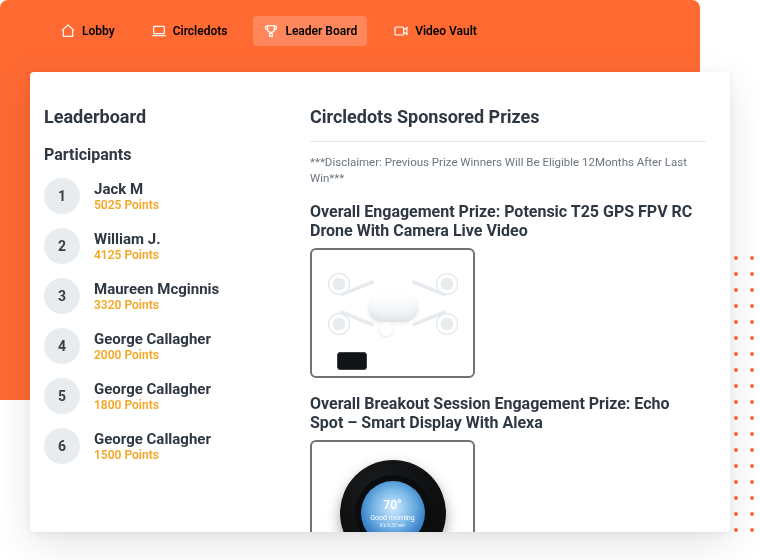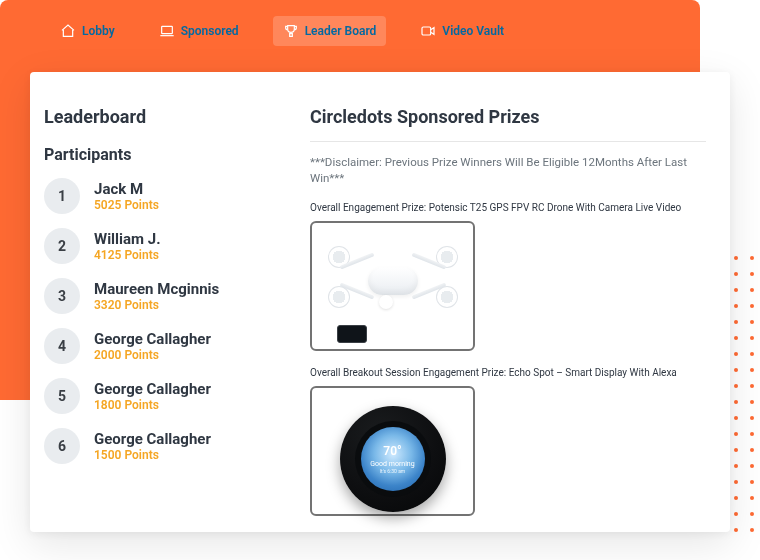--- a/index.html
+++ b/index.html
@@ -38,23 +38,23 @@
     background: #fff;
     border-radius: 4px;
     box-shadow: 0 12px 40px rgba(0,0,0,0.10), 0 2px 8px rgba(0,0,0,0.06);
     overflow: hidden;
   }
   
   .nav {
     position: absolute;
     top: 16px; left: 50px;
     display: flex;
-    gap: 24px;
+    gap: 16px;
     align-items: center;
-    color: #0369a1;
+    color: #000000;
     font-size: 12px;
     font-weight: 600;
   }
   .nav-item {
     display: flex;
     align-items: center;
     gap: 6px;
     padding: 7px 10px;
     border-radius: 4px;
     cursor: pointer;
@@ -131,22 +131,22 @@
     border-top: 1px solid #e6e6e6;
     margin-bottom: 12px;
   }
   .disclaimer {
     font-size: 11.5px;
     color: #6c757d;
     line-height: 1.4;
     margin-bottom: 16px;
   }
   .prize-label {
-    font-size: 10px;
-    font-weight: 400;
+    font-size: 16px;
+    font-weight: 700;
     color: #2f3742;
     margin-bottom: 8px;
   }
   .prize-card {
     width: 165px;
     height: 130px;
     border: 2px solid #737373;
     border-radius: 6px;
     margin-bottom: 16px;
     display: flex;
@@ -327,21 +327,21 @@
       </span>
       <span>Lobby</span>
     </div>
     <div class="nav-item">
       <span class="nav-icon">
         <svg viewBox="0 0 24 24">
           <rect x="4" y="5" width="16" height="11" rx="1"></rect>
           <path d="M2 19h20"></path>
         </svg>
       </span>
-      <span>Sponsored</span>
+      <span>Circledots</span>
     </div>
     <div class="nav-item active">
       <span class="nav-icon">
         <svg viewBox="0 0 24 24">
           <path d="M7 4h10v5a5 5 0 0 1-10 0V4Z"></path>
           <path d="M7 5H4v2a3 3 0 0 0 3 3M17 5h3v2a3 3 0 0 1-3 3"></path>
           <path d="M10 16h4v4h-4z"></path>
         </svg>
       </span>
       <span>Leader Board</span>

